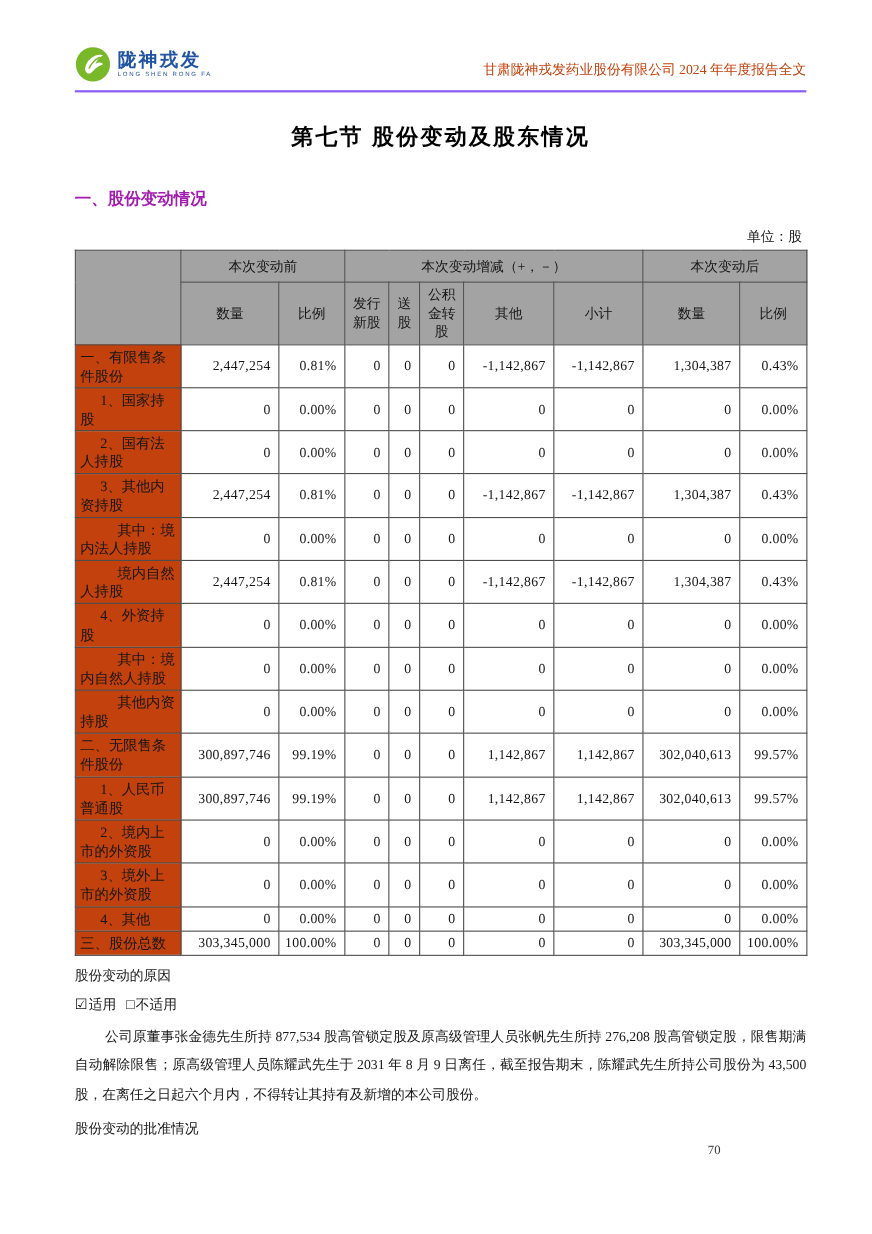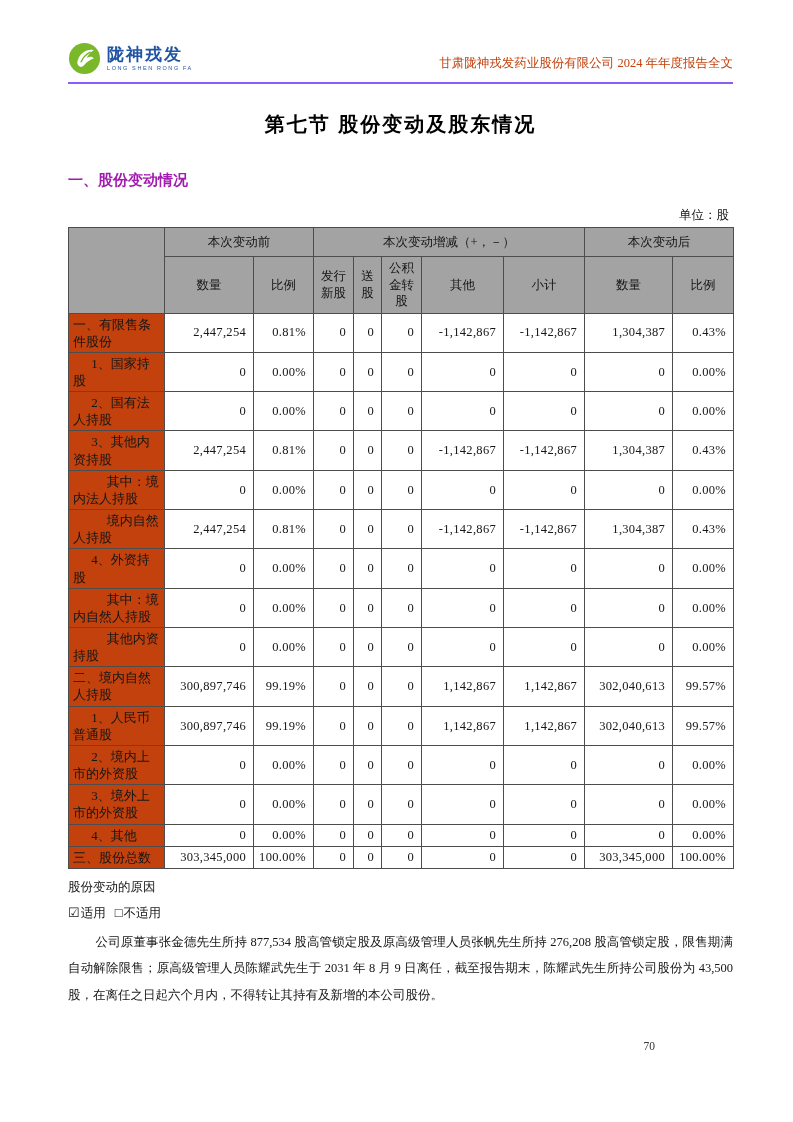--- a/index.html
+++ b/index.html
@@ -264,21 +264,21 @@
           <td>0.00%</td>
           <td>0</td>
           <td>0</td>
           <td>0</td>
           <td>0</td>
           <td>0</td>
           <td>0</td>
           <td>0.00%</td>
         </tr>
         <tr>
-          <th class="row-label indent-0">二、境内自然人持股</th>
+          <th class="row-label indent-0">二、无限售条件股份</th>
           <td>300,897,746</td>
           <td>99.19%</td>
           <td>0</td>
           <td>0</td>
           <td>0</td>
           <td>1,142,867</td>
           <td>1,142,867</td>
           <td>302,040,613</td>
           <td>99.57%</td>
         </tr>
@@ -344,18 +344,19 @@
         </tr>
       </tbody>
   </table>
 
   <div class="notes">
     <p class="note-line">股份变动的原因</p>
     <p class="check-line">
       <span class="box">☑</span><span>适用</span><span class="gap"></span><span class="box">□</span><span>不适用</span>
     </p>
     <p class="note-para">公司原董事张金德先生所持 877,534 股高管锁定股及原高级管理人员张帆先生所持 276,208 股高管锁定股，限售期满自动解除限售；原高级管理人员陈耀武先生于 2031 年 8 月 9 日离任，截至报告期末，陈耀武先生所持公司股份为 43,500 股，在离任之日起六个月内，不得转让其持有及新增的本公司股份。</p>
+    <p class="note-line">股份变动的批准情况</p>
   </div>
 </div>
 
 <div class="page-number">
   <span>70</span>
 </div>
 
 </body></html>

